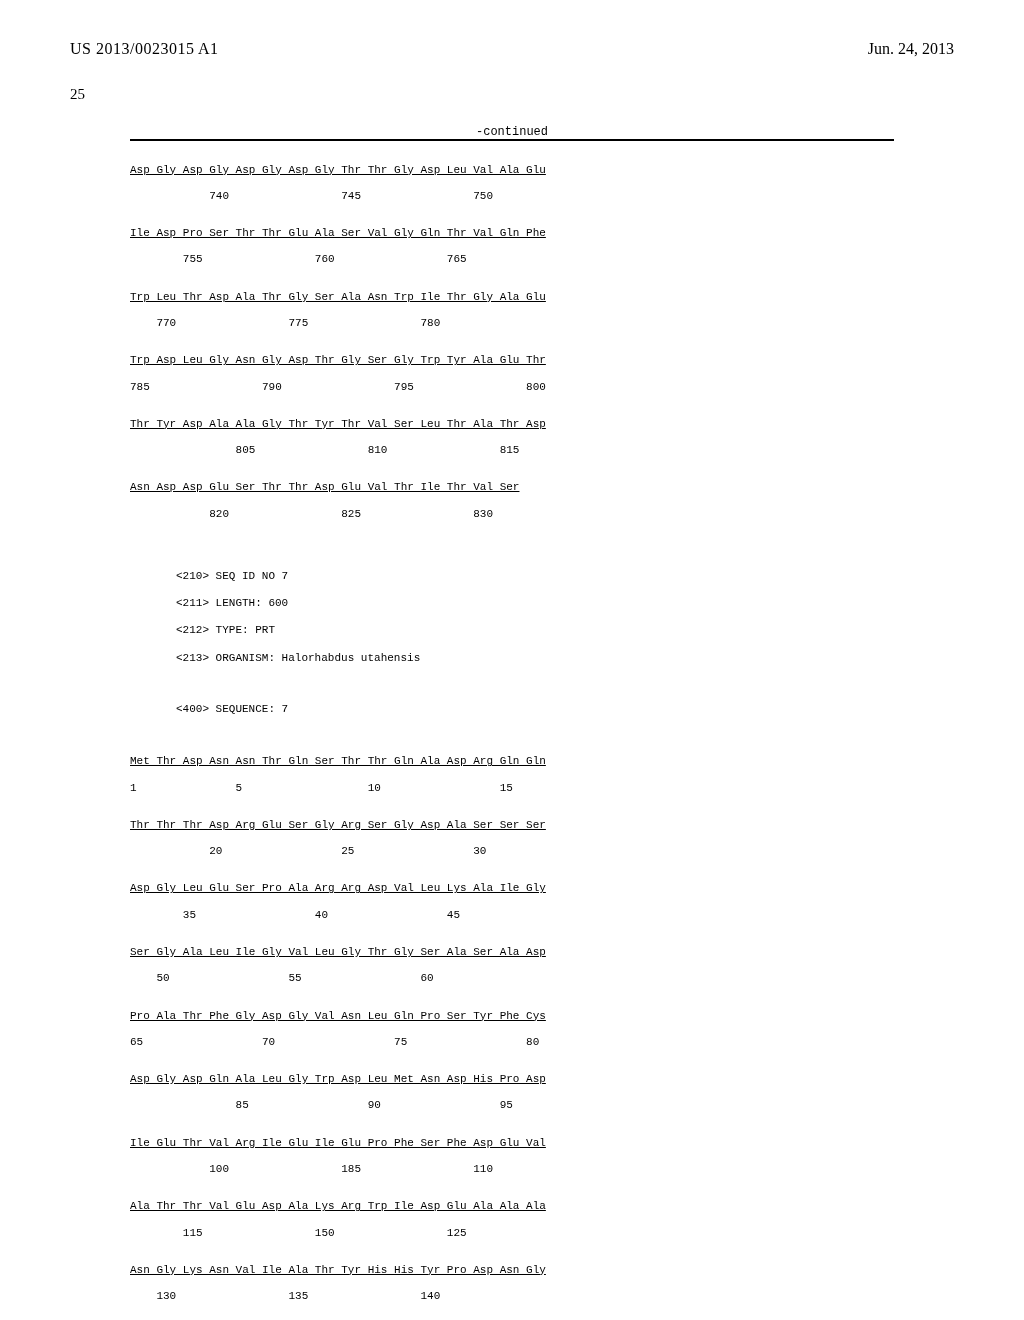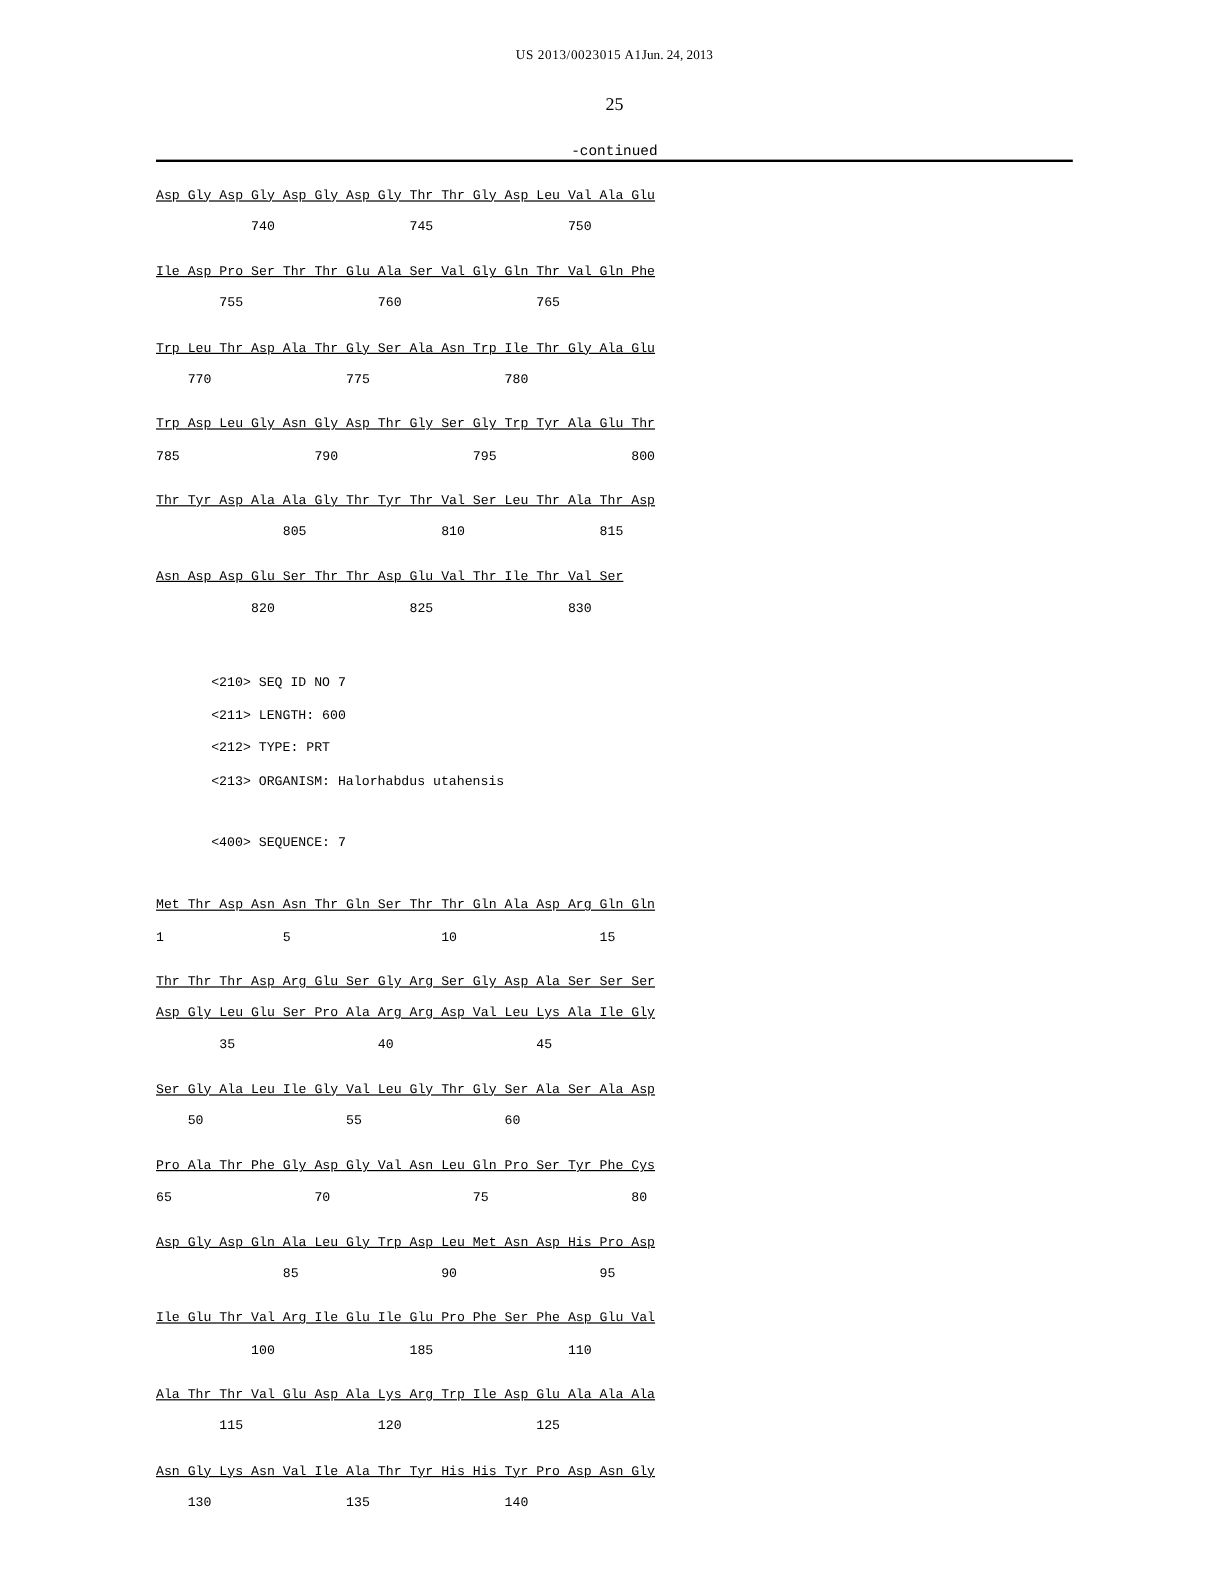--- a/index.html
+++ b/index.html
@@ -12,28 +12,27 @@
   }
   .page {
     width: 1024px;
     height: 1320px;
     position: relative;
     box-sizing: border-box;
     padding: 40px 70px 40px 70px;
   }
   .header {
     display: flex;
-    justify-content: center;
-    font-size: 11px;
+    justify-content: space-between;
+    font-size: 16px;
     margin-bottom: 28px;
   }
   .header-left { letter-spacing: 0.5px; }
   .header-right { }
   .page-number {
-    text-align: center;
     font-size: 15px;
     margin-bottom: 22px;
   }
   .continued {
     text-align: center;
     font-family: "Courier New", Courier, monospace;
     font-size: 12px;
     margin-bottom: 0;
   }
   .hr {
@@ -95,32 +94,33 @@
 <div class="seq-meta">&lt;210&gt; SEQ ID NO 7</div>
 <div class="seq-meta">&lt;211&gt; LENGTH: 600</div>
 <div class="seq-meta">&lt;212&gt; TYPE: PRT</div>
 <div class="seq-meta">&lt;213&gt; ORGANISM: Halorhabdus utahensis</div>
 <div class="seq-gap"></div>
 <div class="seq-meta">&lt;400&gt; SEQUENCE: 7</div>
 <div class="seq-gap"></div>
 <div class="seq-row">Met Thr Asp Asn Asn Thr Gln Ser Thr Thr Gln Ala Asp Arg Gln Gln</div>
 <div class="seq-nums">1               5                   10                  15</div>
 <div class="seq-row">Thr Thr Thr Asp Arg Glu Ser Gly Arg Ser Gly Asp Ala Ser Ser Ser</div>
+<div class="seq-nums">            20                  25                  30</div>
 <div class="seq-row">Asp Gly Leu Glu Ser Pro Ala Arg Arg Asp Val Leu Lys Ala Ile Gly</div>
 <div class="seq-nums">        35                  40                  45</div>
 <div class="seq-row">Ser Gly Ala Leu Ile Gly Val Leu Gly Thr Gly Ser Ala Ser Ala Asp</div>
 <div class="seq-nums">    50                  55                  60</div>
 <div class="seq-row">Pro Ala Thr Phe Gly Asp Gly Val Asn Leu Gln Pro Ser Tyr Phe Cys</div>
 <div class="seq-nums">65                  70                  75                  80</div>
 <div class="seq-row">Asp Gly Asp Gln Ala Leu Gly Trp Asp Leu Met Asn Asp His Pro Asp</div>
 <div class="seq-nums">                85                  90                  95</div>
 <div class="seq-row">Ile Glu Thr Val Arg Ile Glu Ile Glu Pro Phe Ser Phe Asp Glu Val</div>
 <div class="seq-nums">            100                 185                 110</div>
 <div class="seq-row">Ala Thr Thr Val Glu Asp Ala Lys Arg Trp Ile Asp Glu Ala Ala Ala</div>
-<div class="seq-nums">        115                 120                 125</div>
+<div class="seq-nums">        115                 150                 125</div>
 <div class="seq-row">Asn Gly Lys Asn Val Ile Ala Thr Tyr His His Tyr Pro Asp Asn Gly</div>
 <div class="seq-nums">    130                 135                 140</div>
 
 
 
 
 
 
 
 

